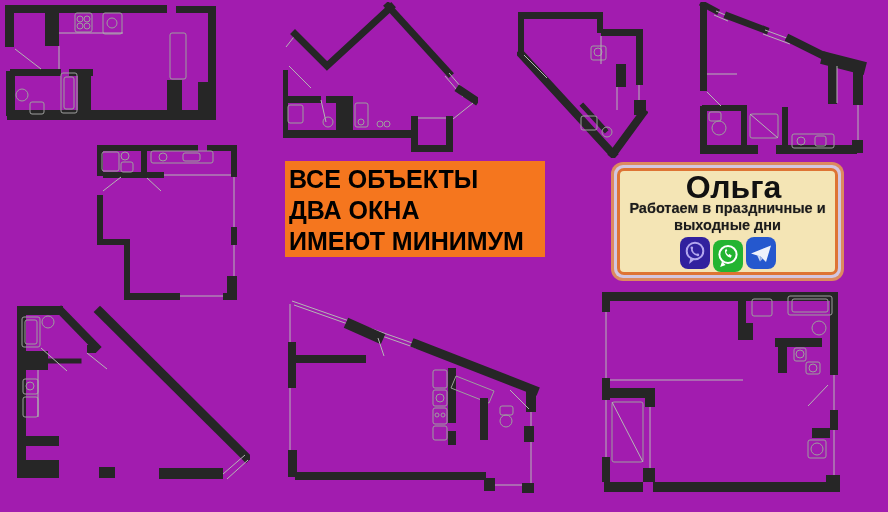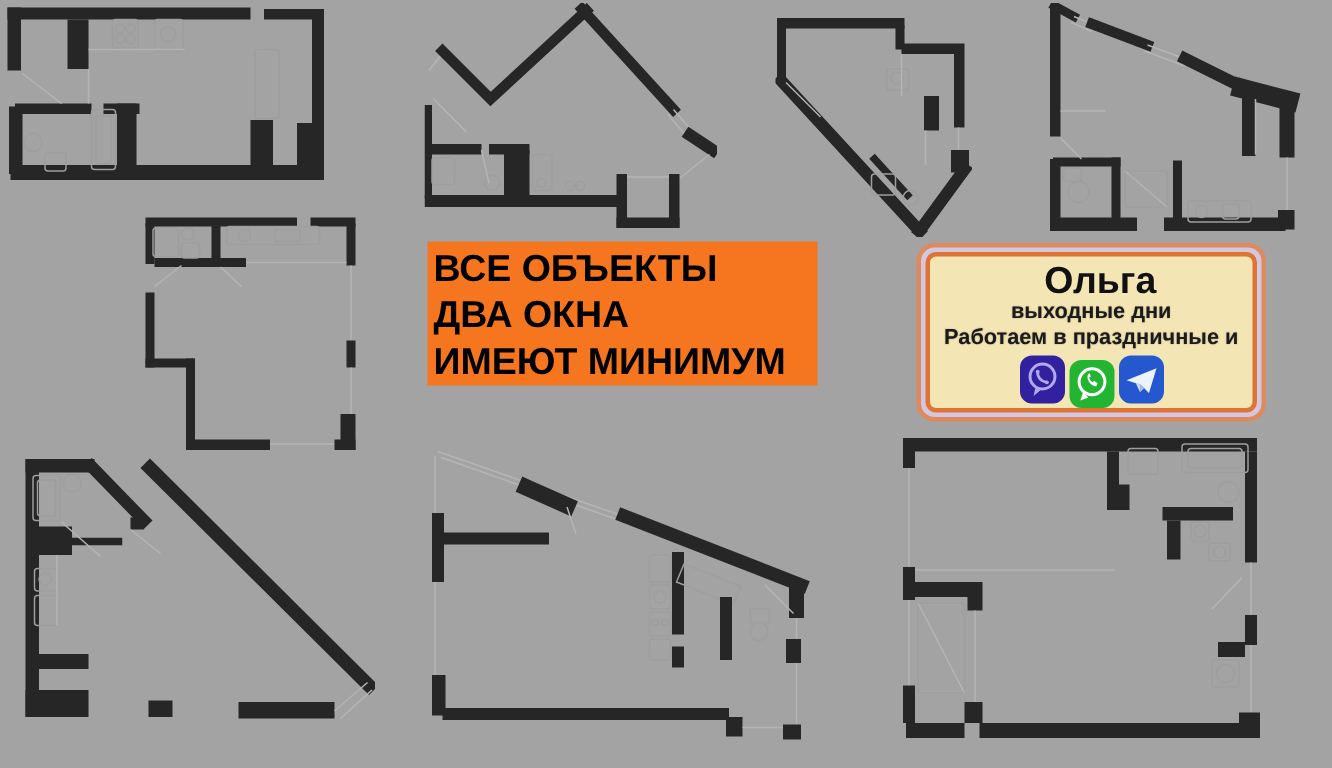--- a/index.html
+++ b/index.html
@@ -1,38 +1,38 @@
 <!DOCTYPE html>
 <html><head>
 <meta charset="utf-8">
 <style>
   html,body{margin:0;padding:0;background:#fff;}
   #canvas{
-    position:relative;width:888px;height:512px;background:#a3a3a3;
+    position:relative;width:888px;height:512px;background:#a21caf;
     font-family:"Liberation Sans",sans-serif;overflow:hidden;
   }
   .plan{position:absolute;}
   
   .banner{
     position:absolute;left:285px;top:161px;width:260px;height:96px;
     box-sizing:border-box;padding:3px 0 0 4px;
     font-weight:bold;font-size:25px;line-height:31px;letter-spacing:0px;
   }
   .banner div{white-space:nowrap;}
   
   .card{
     position:absolute;left:611px;top:162px;width:233px;height:119px;
     box-sizing:border-box;border-radius:12px;padding:3px;
   }
   .card-mid{box-sizing:border-box;width:100%;height:100%;border-radius:9px;padding:3px;}
   .card-inner{
     box-sizing:border-box;width:100%;height:100%;border-radius:7px;
     border:3px solid #DE7434;text-align:center;overflow:hidden;
   }
-  .card-name{font-weight:bold;font-size:25px;line-height:26px;margin-top:3px;color:#111;padding-left:12px;}
+  .card-name{font-weight:bold;font-size:32px;line-height:26px;margin-top:3px;color:#111;padding-left:12px;}
   .card-sub{font-weight:bold;font-size:14.5px;line-height:17px;color:#1b1b1b;
     text-shadow:0 0 1px rgba(40,40,40,.45);}
   .icons{margin-top:3px;display:flex;justify-content:center;gap:3px;align-items:flex-start;}
   .icon{display:inline-block;width:30px;height:32px;border-radius:8px;position:relative;}
   .icon svg{position:absolute;left:0;top:0;}
   .icon.wa{margin-top:3px;}
 </style>
 </head>
 <body>
 
@@ -274,22 +274,22 @@
   <div class="banner" style="background: rgb(245, 118, 30); color: rgb(0, 0, 0);">
     <div>ВСЕ ОБЪЕКТЫ</div>
     <div>ДВА ОКНА</div>
     <div>ИМЕЮТ МИНИМУМ</div>
   </div>
 
   <div class="card" style="background: rgb(221, 138, 95);">
     <div class="card-mid" style="background: rgb(211, 198, 223);">
       <div class="card-inner" style="background: rgb(244, 229, 181); border-color: rgb(222, 116, 52);">
         <div class="card-name">Ольга</div>
+        <div class="card-sub">Работаем в праздничные и</div>
         <div class="card-sub">выходные дни</div>
-        <div class="card-sub">Работаем в праздничные и</div>
         <div class="icons">
           <span class="icon vb" style="background: rgb(49, 33, 158);">
             <svg width="30" height="32" viewBox="0 0 30 32">
               <circle cx="15" cy="14" r="8.3" fill="none" stroke="#b3a7ee" stroke-width="2"></circle>
               <path d="M10.5 20.5 L9 27 L14.5 22.5 Z" fill="#b3a7ee"></path>
               <path d="M11.8 10.8 c-0.4 4 2.6 6.6 6 7.1" fill="none" stroke="#b3a7ee" stroke-width="1.8"></path>
               <circle cx="11.8" cy="10.8" r="1.3" fill="#b3a7ee"></circle>
               <circle cx="17.9" cy="17.9" r="1.3" fill="#b3a7ee"></circle>
             </svg>
           </span>

